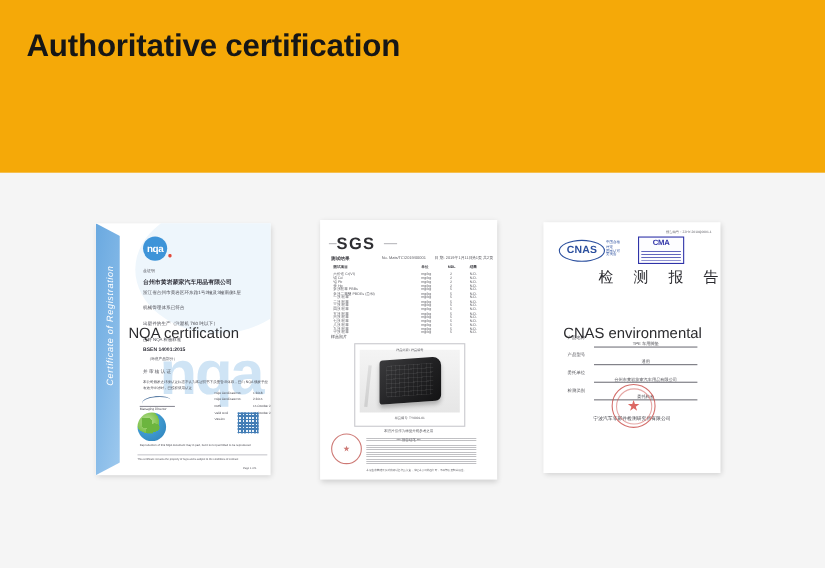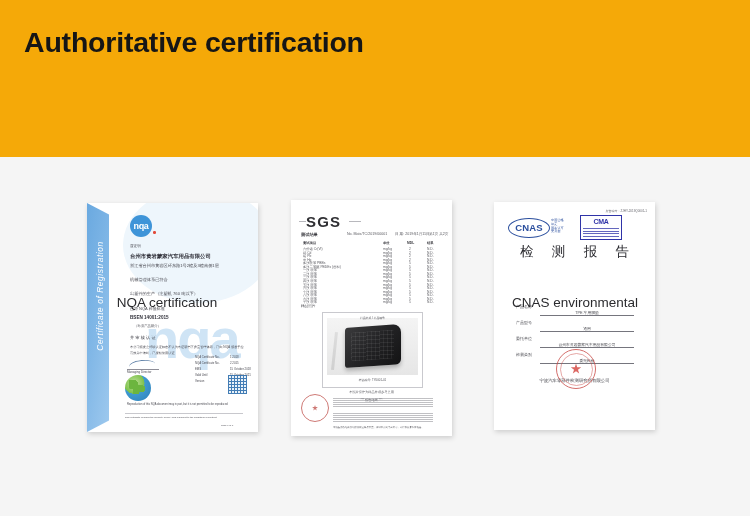--- a/index.html
+++ b/index.html
@@ -46,21 +46,21 @@
     top: 157px;
     width: 750px;
     height: 359px;
   }
   .cert-card {
     position: absolute;
     background: #ffffff;
     box-shadow: 1px 2px 5px rgba(0,0,0,0.16);
     overflow: hidden;
   }
-  #card-nqa  { left: 87px;  top: 46px; width: 171px; height: 229px; }
+  #card-nqa  { left: 87px;  top: 46px; width: 159px; height: 229px; }
   #card-sgs  { left: 291px; top: 43px; width: 161px; height: 236px; }
   #card-cnas { left: 494px; top: 45px; width: 161px; height: 228px; }
 
   
   .nqa-sidebar {
     position: absolute;
     left: 0; top: 0;
     width: 22px;
     height: 100%;
     background: linear-gradient(100deg, #6aa9e0 0%, #7fb6e6 45%, #9ec9ee 100%);
@@ -327,20 +327,21 @@
   .cnas-title {
     position: absolute;
     left: 0; top: 41px;
     width: 100%;
     text-align: center;
     font-size: 13.5px;
     color: #2b2b30;
     letter-spacing: 7px;
     text-indent: 7px;
     font-family: "DejaVu Sans", sans-serif;
+    padding-left: 24px;
   }
   .cnas-field {
     position: absolute;
     left: 22px;
     width: 118px;
     height: 14px;
   }
   .cnas-field .f-label {
     position: absolute;
     left: 0; top: 1px;

